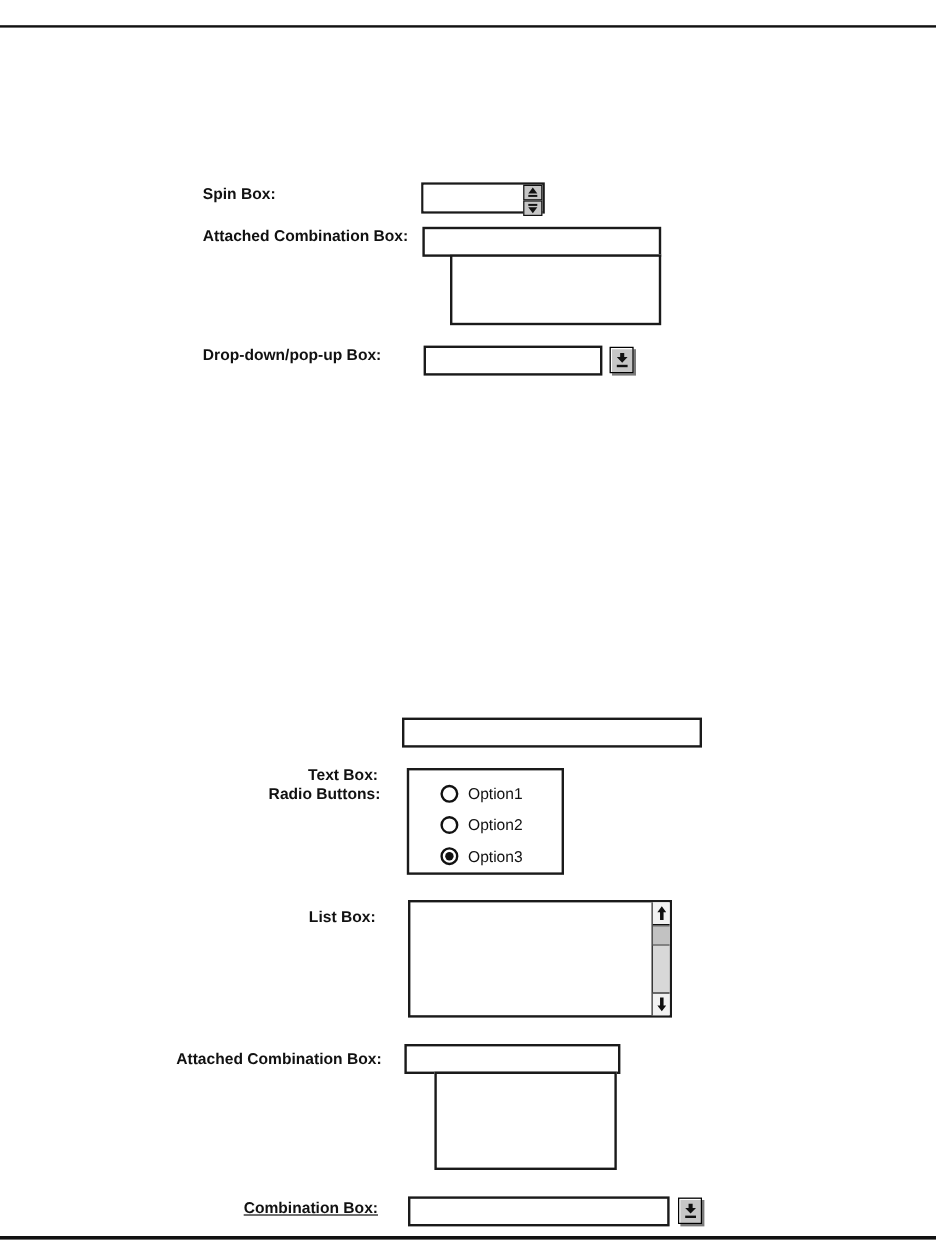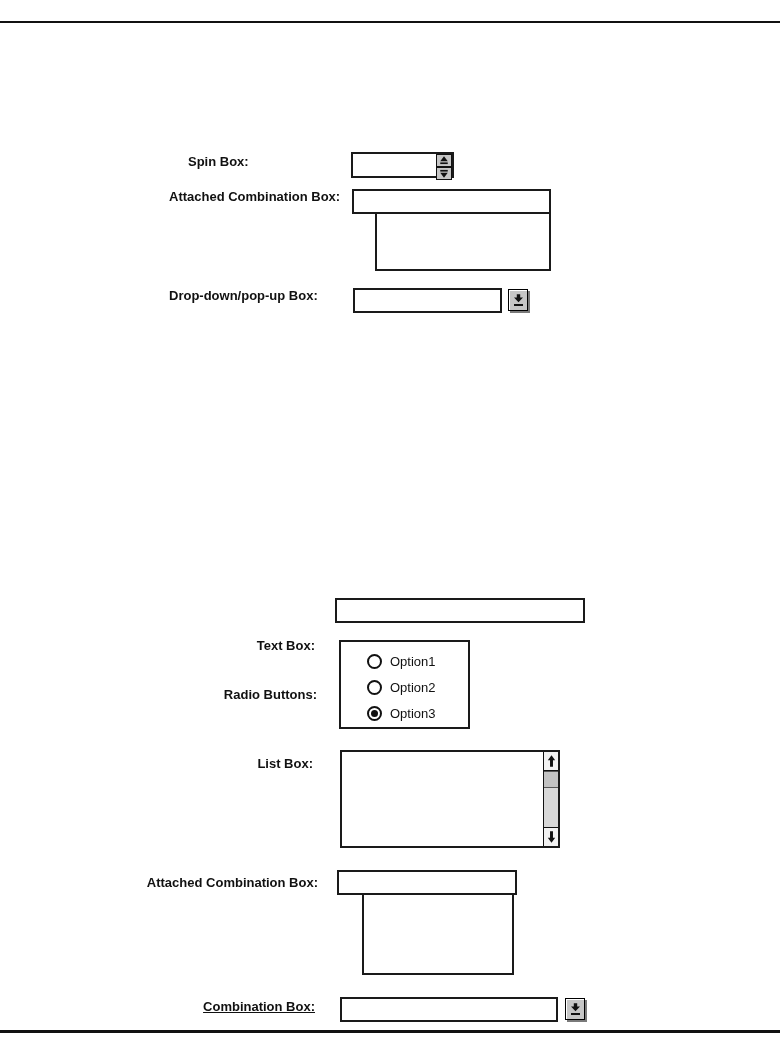--- a/index.html
+++ b/index.html
@@ -72,21 +72,21 @@
   .sb-btn.down { border-top:1px solid #111; margin-top:auto; }
   .sb-thumb { height:17px; background:#c2c2c2; border:1px solid #555; border-left:none; border-right:none; cursor:grab; }
 </style>
 </head>
 <body>
 
 <div class="page">
 
   <div class="rule top"></div>
 
-  <span class="lbl" style="left:169px; top:155px;margin-left:19px;">Spin Box:</span>
+  <span class="lbl" style="left:169px; top:155px;">Spin Box:</span>
   <div class="spinbox" style="left:351px; top:152px; width:103px; height:26px;">
     <input type="text" value="" style="">
     <div class="spin-btns">
       <button class="spin-btn up">
         <svg width="10" height="11" viewBox="0 0 12 12">
           <polygon points="6,1 10.5,7 1.5,7" fill="#111"></polygon>
           <rect x="1.5" y="8.3" width="9" height="2" fill="#111"></rect>
         </svg>
       </button>
       <button class="spin-btn down">
@@ -107,21 +107,21 @@
   <button class="dd-btn" style="left:508px; top:289px; width:20px; height:22px;">
     <svg width="13" height="14" viewBox="0 0 13 14">
       <polygon points="6.5,9.2 11,4.6 8.2,4.6 8.2,1.2 4.8,1.2 4.8,4.6 2,4.6" fill="#111"></polygon>
       <rect x="2" y="11" width="9" height="2" fill="#111"></rect>
     </svg>
   </button>
 
   <span class="lbl r" style="right:465px; top:639px;">Text Box:</span>
   <input type="text" class="field" style="left: 335px; top: 598px; width: 250px; height: 25px;" value="">
 
-  <span class="lbl r" style="right:463px; top:688px;">Radio Buttons:</span>
+  <span class="lbl r" style="right:463px; top:655px;">Radio Buttons:</span>
   <div class="radio-group" style="left:339px; top:640px; width:131px; height:89px;">
     <div class="radio-item">
       <span class="radio-circle"></span>
       <span class="rlabel">Option1</span>
     </div>
     <div class="radio-item">
       <span class="radio-circle"></span>
       <span class="rlabel">Option2</span>
     </div>
     <div class="radio-item selected">

